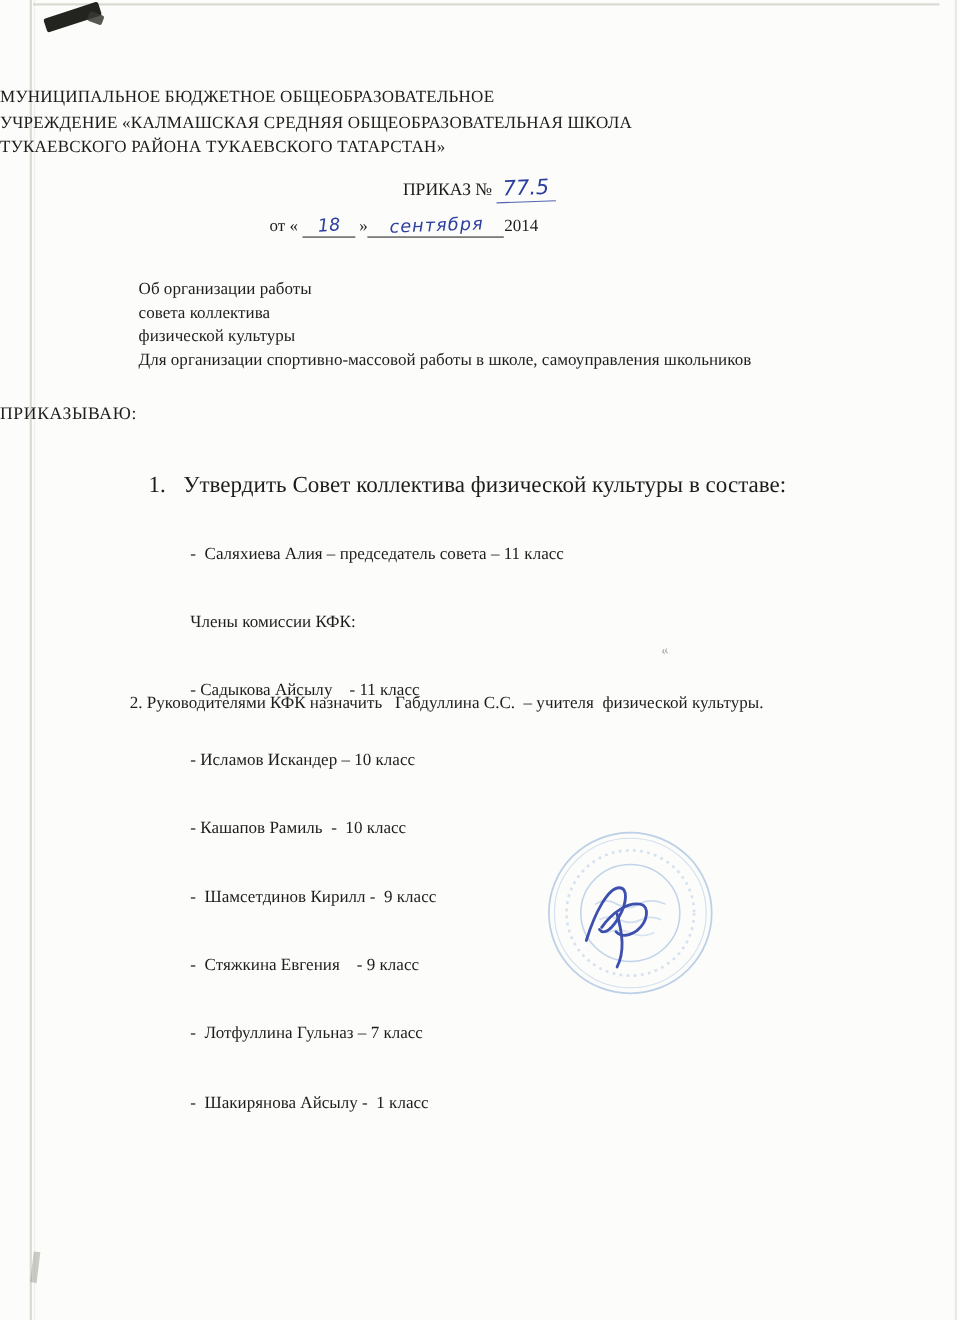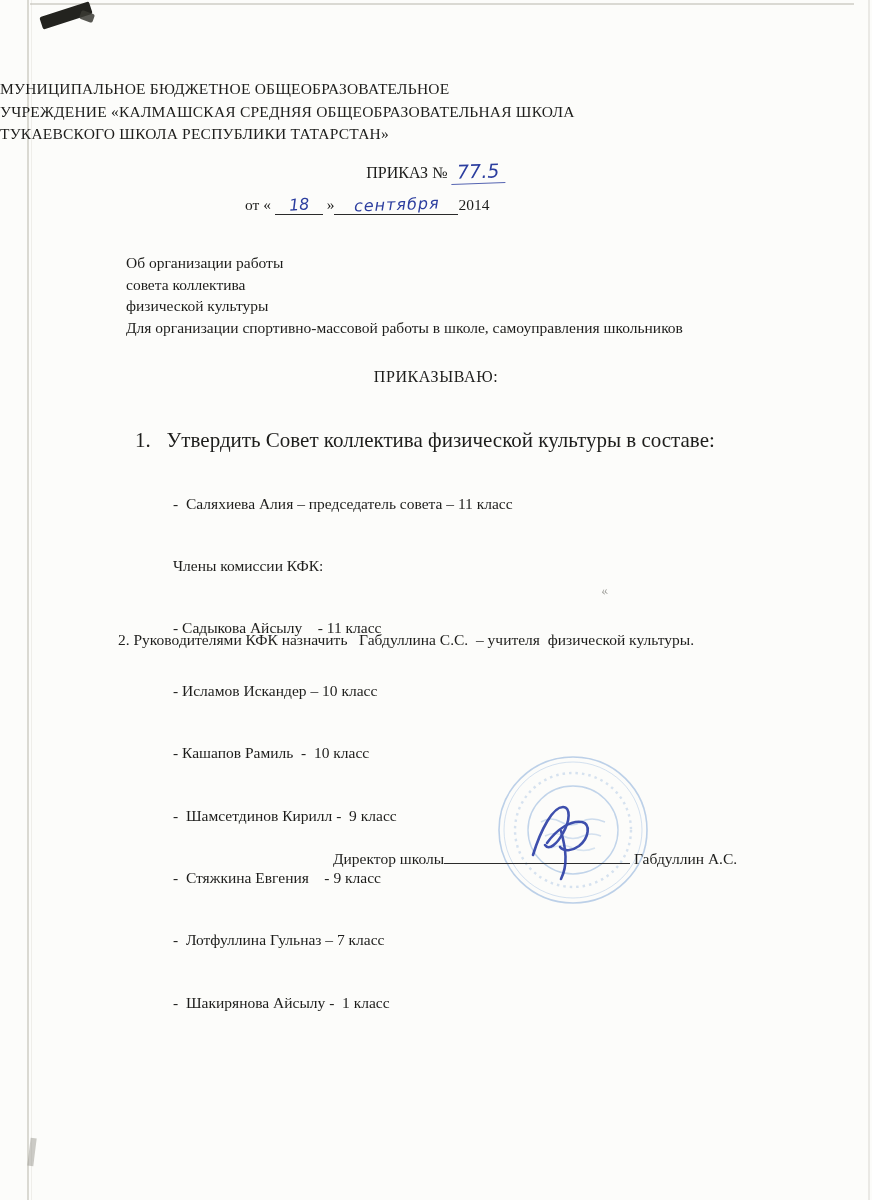--- a/index.html
+++ b/index.html
@@ -20,21 +20,21 @@
   .corner-mark  { position:absolute; left:40px; top:9px;  width:52px; height:13px; background:#23231f; transform:rotate(-18deg); border-radius:2px; }
   .corner-mark2 { position:absolute; left:80px; top:12px; width:14px; height:9px;  background:#3a3a34; transform:rotate(20deg); border-radius:2px; opacity:.85; }
   .bottom-mark  { position:absolute; left:29px; top:1138px; width:6px; height:28px; background:#9a988f; opacity:.5; transform:rotate(7deg); }
   .speck { position:absolute; left:601px; top:583px; font-size:13px; color:#8a8a85; transform:rotate(-12deg); opacity:.8; }
 
   
   .header   { position:absolute; top:78px; left:0; width:100%; text-align:left; font-size:15.5px; line-height:22.5px; letter-spacing:.2px; }
   .order-line { position:absolute; top:160px; left:0; width:100%; text-align:center; font-size:16px; }
   .date-line  { position:absolute; top:195px; left:245px; font-size:15.5px; }
   .subject  { position:absolute; left:126px; top:252px; font-size:15.5px; line-height:21.6px; }
-  .command  { position:absolute; top:368px; left:0; width:100%; text-align:center; font-size:16px; letter-spacing:.6px; }
+  .command  { position:absolute; top:368px; left:0; width:100%; font-size:16px; letter-spacing:.6px; }
   .item1    { position:absolute; left:135px; top:428px; font-size:21px; white-space:pre-wrap; }
   .members  { position:absolute; left:129px; top:452px; font-size:15.5px; line-height:20.8px; white-space:pre;margin-left:44px; }
   .item2    { position:absolute; left:118px; top:631px; font-size:15.5px; white-space:pre-wrap; }
   .sig-row  { position:absolute; left:333px; top:848px; font-size:15.5px; z-index:3; }
   .sig-line { display:inline-block; width:186px; height:15px; border-bottom:1px solid #2b2b2b; vertical-align:baseline; }
 
   
   .hw { font-family:"DejaVu Sans",sans-serif; font-style:italic; color:#2c3e9f; }
   .hw-number { font-size:19px; padding:0 6px 1px 6px; border-bottom:1.5px solid rgba(44,62,159,.8); transform:rotate(-2deg); display:inline-block; }
   .blank-day   { display:inline-block; width:48px;  border-bottom:1px solid #2a2a2a; text-align:center; }
@@ -56,21 +56,21 @@
   <div class="edge-right"></div>
   <div class="edge-top"></div>
   <div class="corner-mark"></div>
   <div class="corner-mark2"></div>
   <div class="bottom-mark"></div>
   <div class="speck">«</div>
 
   <div class="header">
     <div>МУНИЦИПАЛЬНОЕ БЮДЖЕТНОЕ ОБЩЕОБРАЗОВАТЕЛЬНОЕ</div>
     <div>УЧРЕЖДЕНИЕ «КАЛМАШСКАЯ СРЕДНЯЯ ОБЩЕОБРАЗОВАТЕЛЬНАЯ ШКОЛА</div>
-    <div>ТУКАЕВСКОГО ШКОЛА РЕСПУБЛИКИ ТАТАРСТАН»</div>
+    <div>ТУКАЕВСКОГО РАЙОНА ТУКАЕВСКОГО ТАТАРСТАН»</div>
   </div>
 
   <div class="order-line">
     <span>ПРИКАЗ  № </span><span class="hw hw-number">77.5</span>
   </div>
 
   <div class="date-line">
     <span>от « </span><span class="blank-day"><span class="hw hw-day">18</span></span><span> »</span><span class="blank-month"><span class="hw hw-month">сентября</span></span><span>2014</span>
   </div>
 
@@ -104,23 +104,20 @@
       <ellipse cx="78" cy="78" rx="74" ry="73" stroke-width="1.6" opacity="0.55"></ellipse>
       <ellipse cx="78" cy="78" rx="69" ry="68" stroke-width="1" opacity="0.35"></ellipse>
       <ellipse cx="78" cy="78" rx="58" ry="57" stroke-width="2.4" stroke-dasharray="2.5 4" opacity="0.32"></ellipse>
       <ellipse cx="78" cy="78" rx="45" ry="44" stroke-width="1.4" opacity="0.5"></ellipse>
       <path d="M46,70 q10,-6 20,0 q10,6 20,0 q10,-6 24,0" stroke-width="1.6" opacity="0.4"></path>
       <path d="M50,84 q10,-5 18,0 q10,5 20,0 q8,-4 18,0" stroke-width="1.6" opacity="0.35"></path>
       <path d="M56,96 q12,-5 22,0 q10,5 22,0" stroke-width="1.4" opacity="0.3"></path>
     </g>
   </svg>
 
-  <div class="sig-row">
-    <span>Директор школы</span><span class="sig-line"></span> <span>Габдуллин А.С.</span>
-  </div>
 
   <svg class="scribble" width="110" height="92" viewBox="0 0 110 92">
     <g fill="none" stroke="#2a3da5" stroke-width="2.6" stroke-linecap="round" opacity="0.9">
       <path d="M8,62 C16,36 28,14 38,14 C46,14 45,28 38,40 C32,51 24,58 20,52"></path>
       <path d="M22,50 C32,36 46,27 57,29 C66,31 64,45 54,53 C47,58 39,59 35,54"></path>
       <path d="M36,38 C41,56 43,72 36,86"></path>
     </g>
   </svg>
 
 </div>

